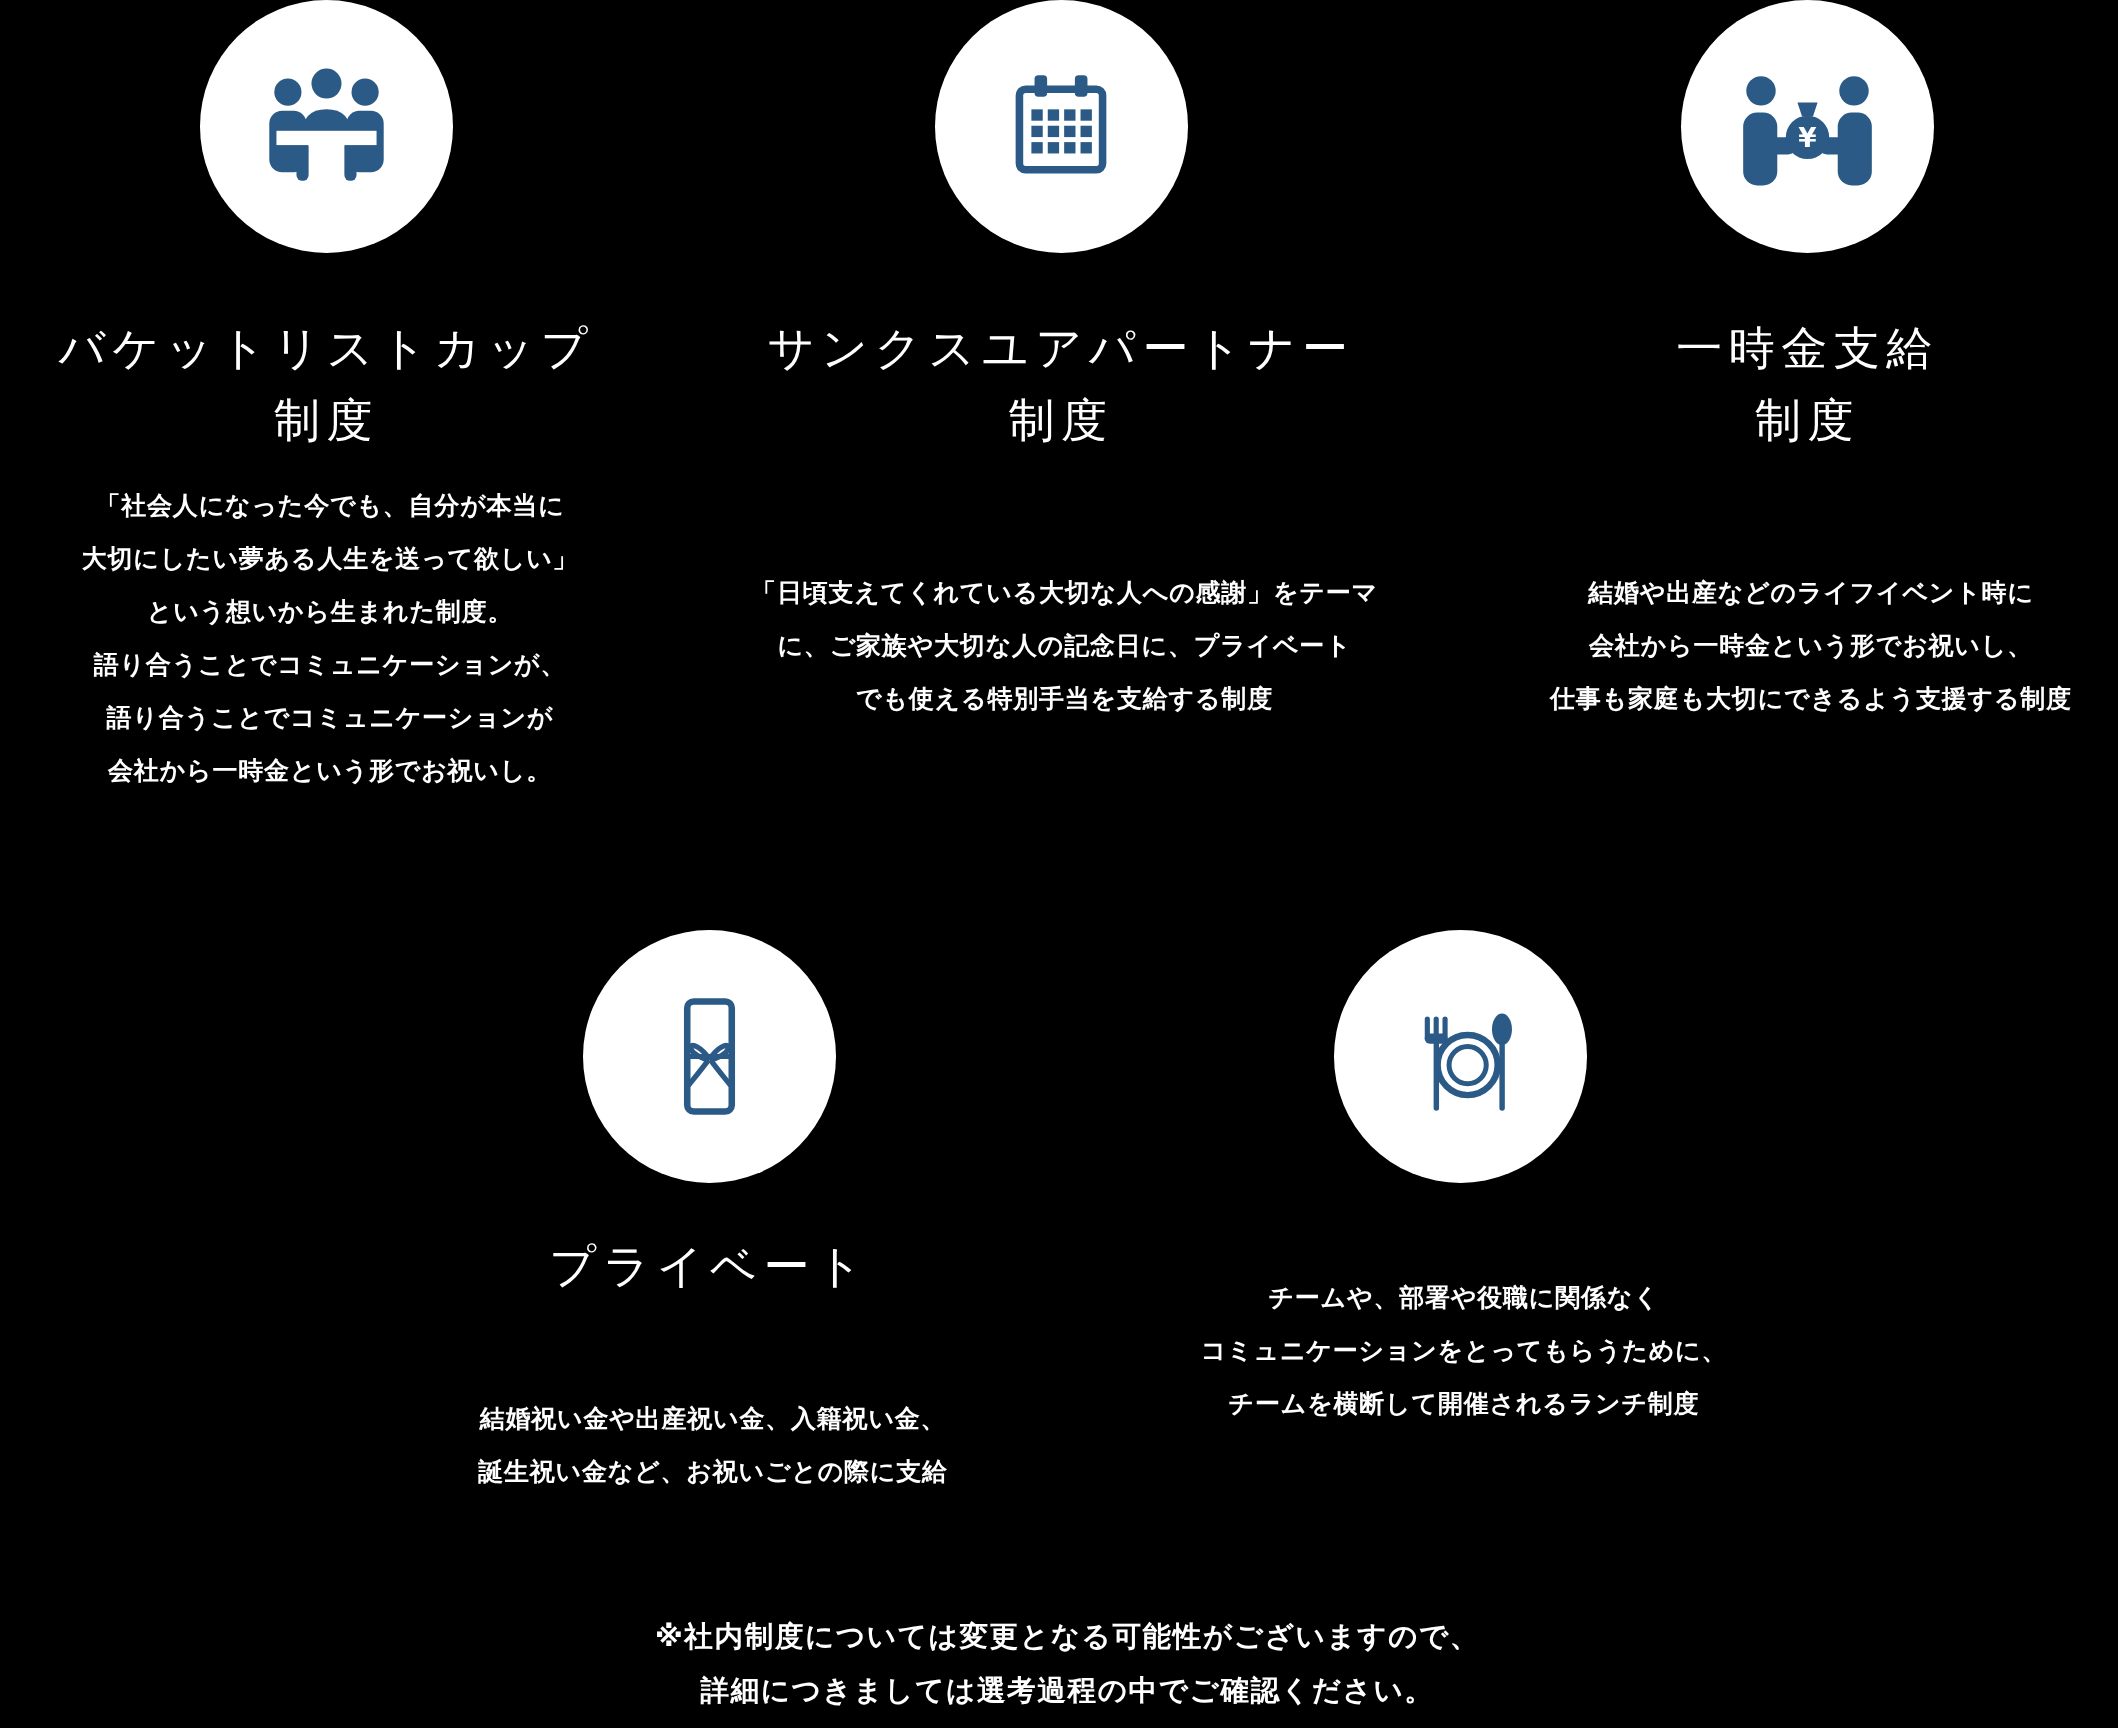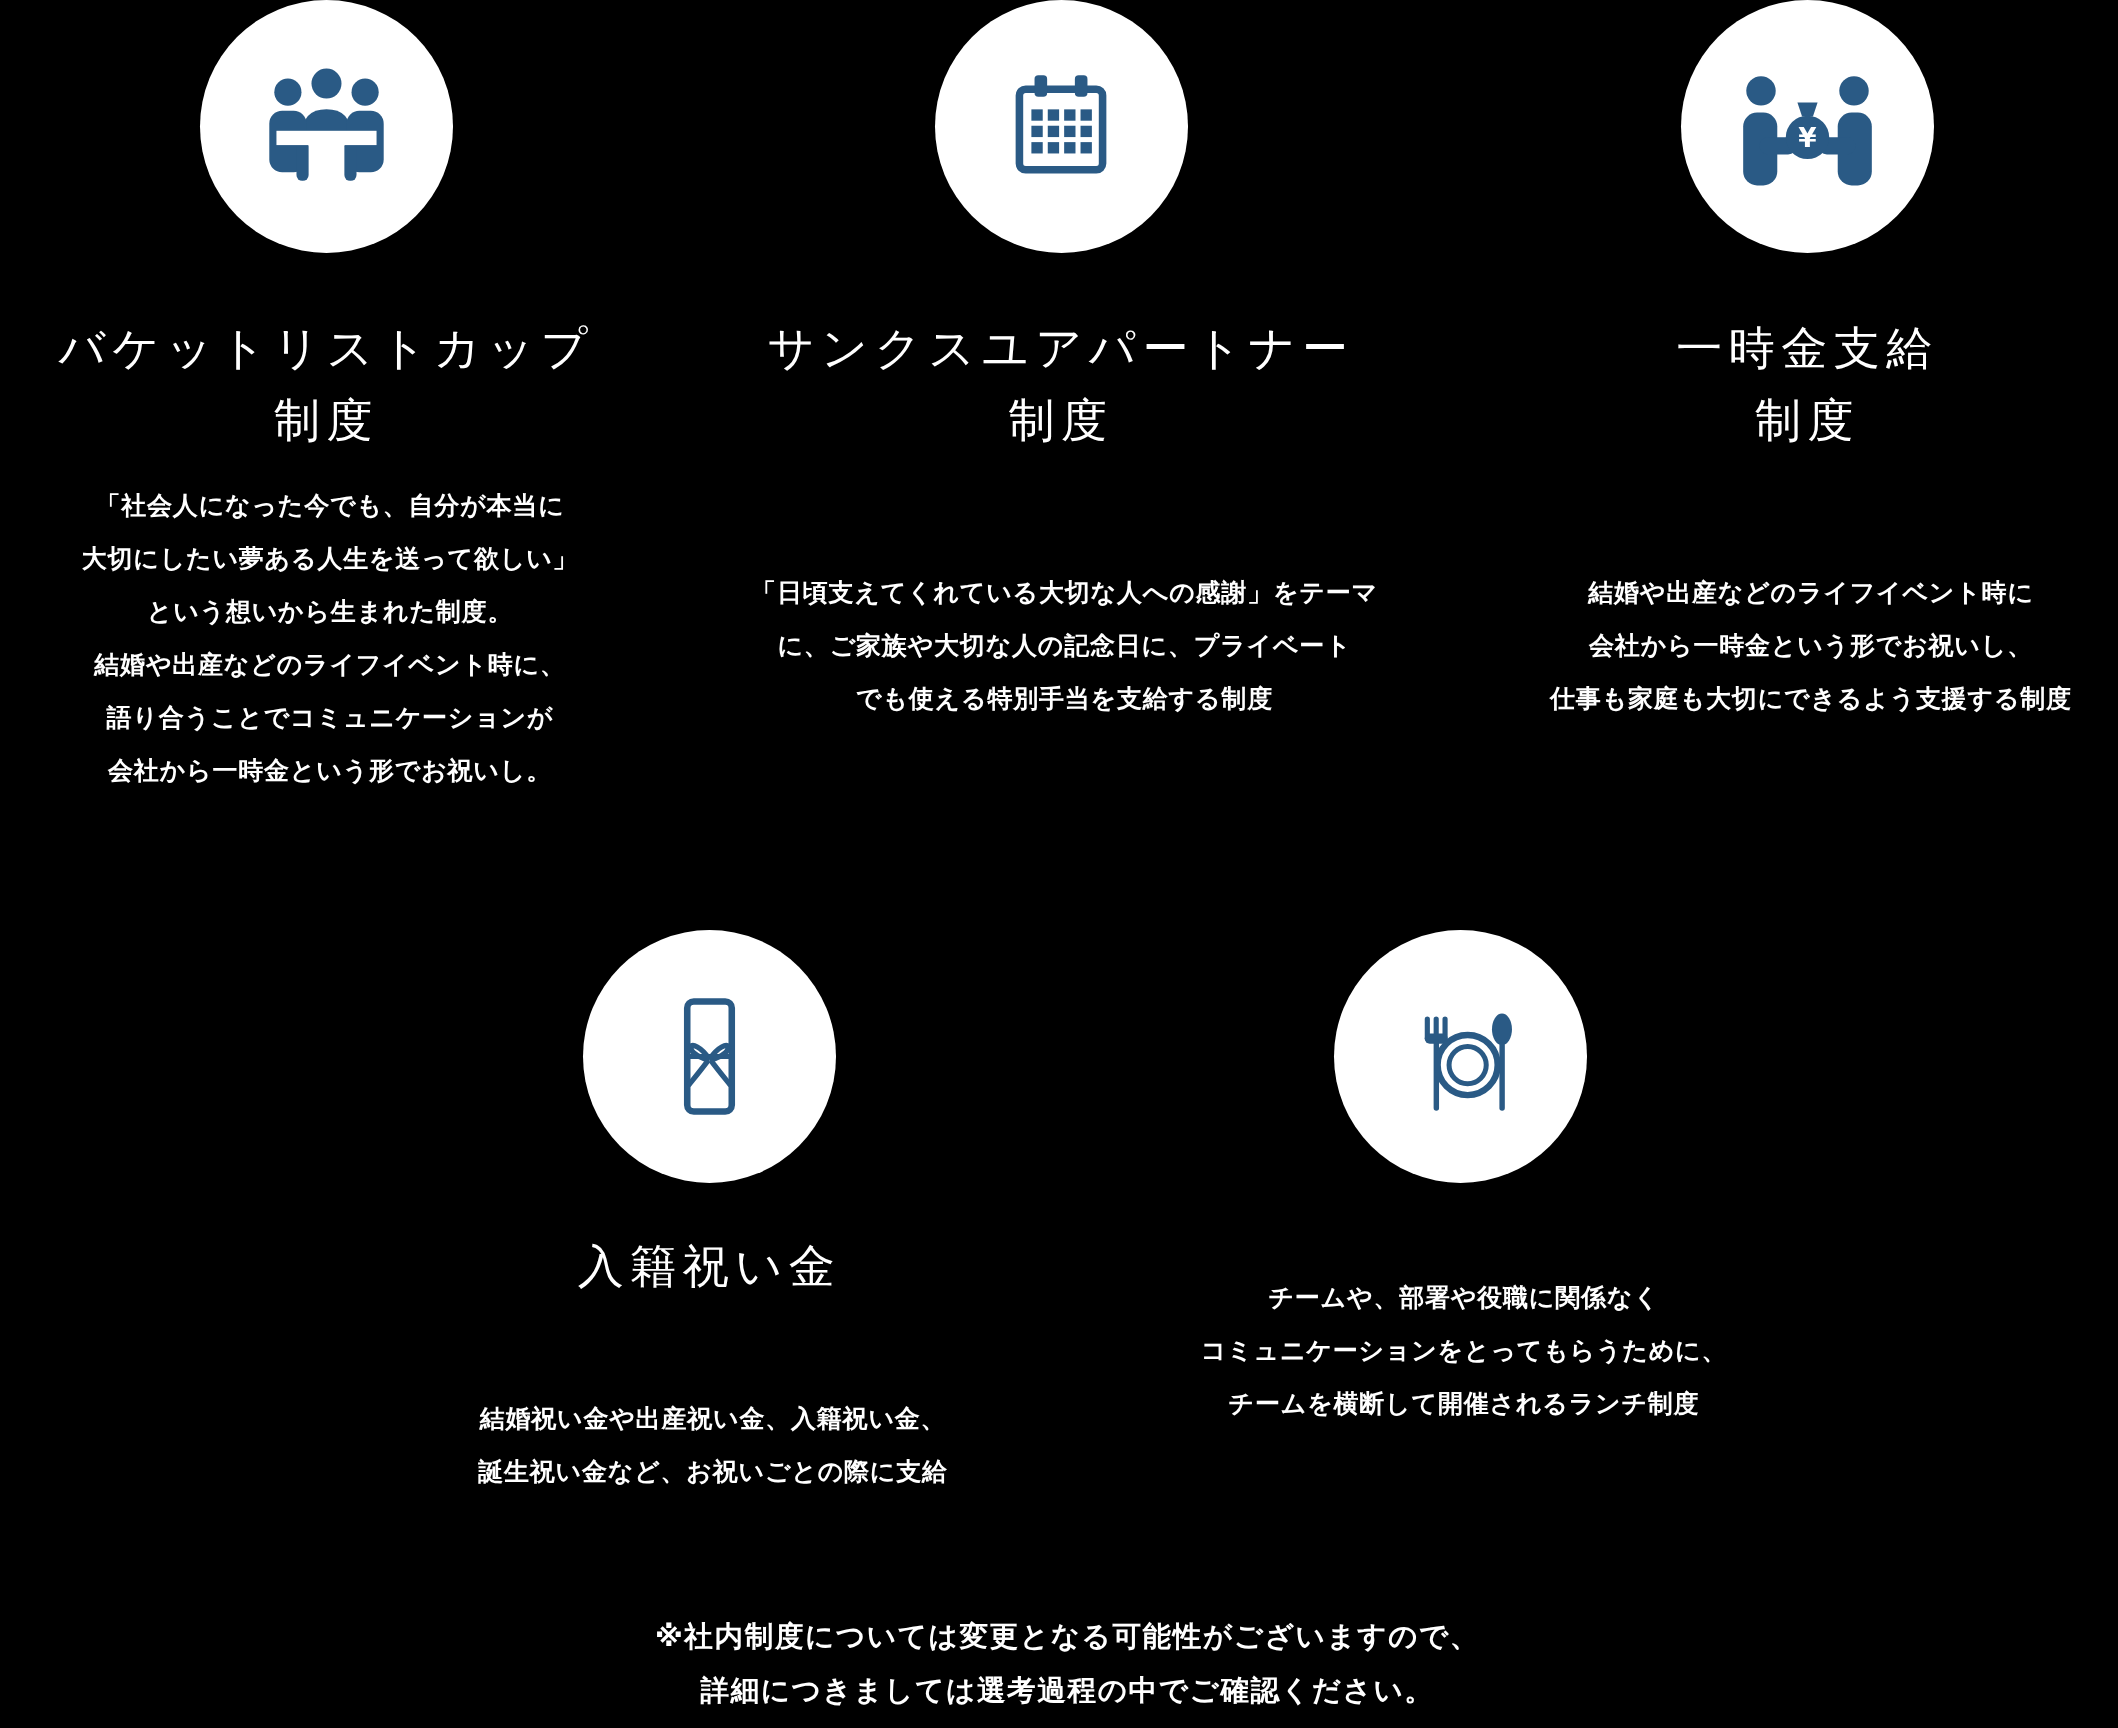--- a/index.html
+++ b/index.html
@@ -72,21 +72,21 @@
       </svg>
     </div>
     <div class="title">
       <div>バケットリストカップ</div>
       <div>制度</div>
     </div>
     <div class="body body-tight">
       <div>「社会人になった今でも、自分が本当に</div>
       <div>大切にしたい夢ある人生を送って欲しい」</div>
       <div>という想いから生まれた制度。</div>
-      <div>結婚や出産などのライフイベント時に、</div>
+      <div>語り合うことでコミュニケーションが、</div>
       <div>語り合うことでコミュニケーションが</div>
       <div>会社から一時金という形でお祝いし。</div>
     </div>
   </div>
 
   <div class="col" style="left:718px;top:0;width:686px;">
     <div class="circle">
       <svg class="icon-svg" width="126" height="126" viewBox="0 0 100 100">
         <rect class="s" x="17" y="20" width="66" height="64" rx="5" stroke-width="6"></rect>
         <rect class="f" x="29" y="9" width="10" height="17" rx="3"></rect>
@@ -148,21 +148,21 @@
       <svg class="icon-svg" width="131" height="131" viewBox="0 0 100 100">
         <rect class="s" x="33" y="8" width="34" height="84" rx="5" stroke-width="5"></rect>
         <line class="s" x1="33" y1="50" x2="67" y2="50" stroke-width="4"></line>
         <path class="s" d="M50 52 C36 32 26 46 50 53" stroke-width="4"></path>
         <path class="s" d="M50 52 C64 32 74 46 50 53" stroke-width="4"></path>
         <path class="s" d="M49 53 C43 61 38 67 34 72" stroke-width="4"></path>
         <path class="s" d="M51 53 C57 61 62 67 66 72" stroke-width="4"></path>
       </svg>
     </div>
     <div class="title">
-      <div>入籍祝い金</div>
+      <div>プライベート</div>
     </div>
     <div class="body body-bottom2">
       <div>結婚祝い金や出産祝い金、入籍祝い金、</div>
       <div>誕生祝い金など、お祝いごとの際に支給</div>
     </div>
   </div>
 
   <div class="col col-bottom" style="left:1122px;top:930px;width:677px;">
     <div class="circle">
       <svg class="icon-svg" width="143" height="143" viewBox="0 0 100 100">

